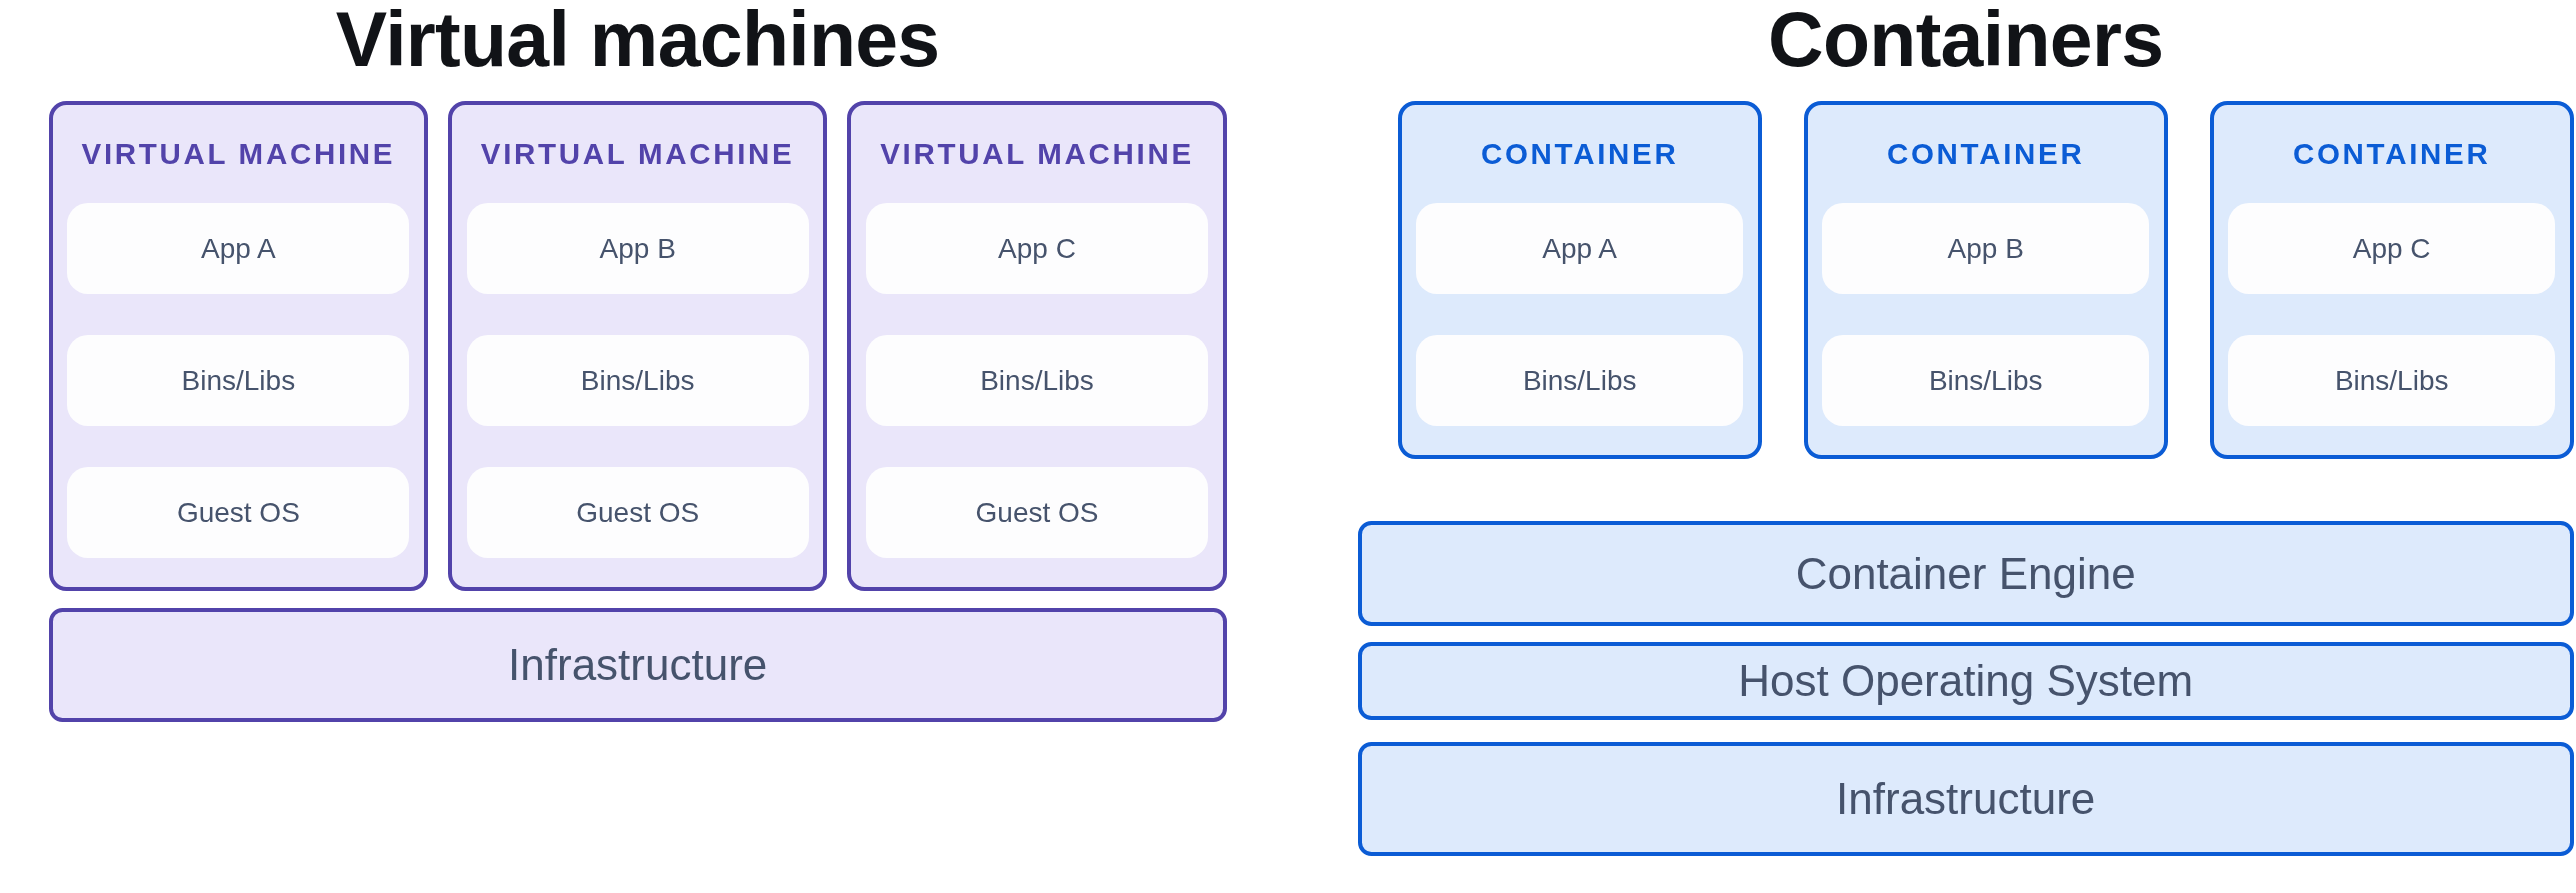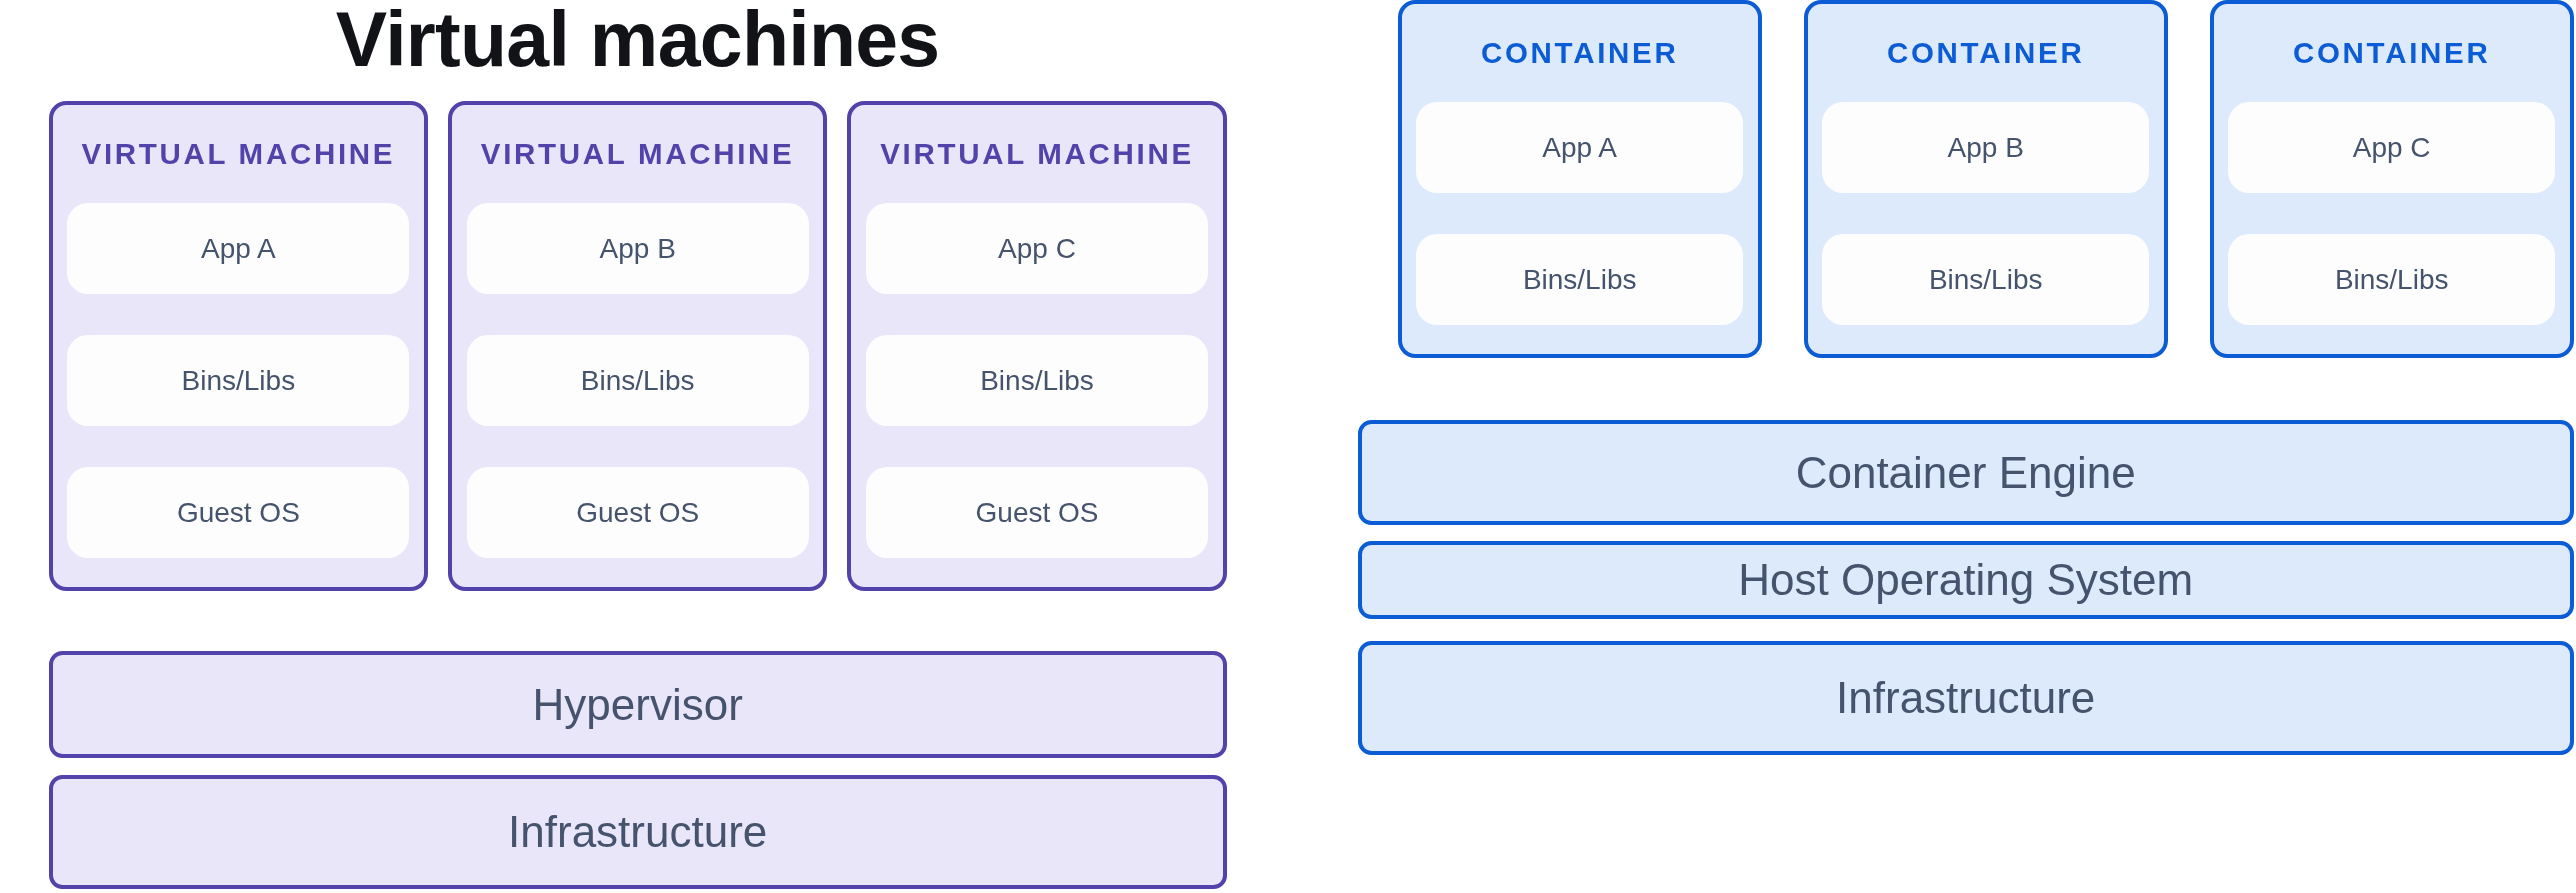--- a/index.html
+++ b/index.html
@@ -113,25 +113,25 @@
         <div class="box">Guest OS</div>
       </div>
       <div class="card purple">
         <div class="card-header">VIRTUAL MACHINE</div>
         <div class="box">App C</div>
         <div class="box">Bins/Libs</div>
         <div class="box">Guest OS</div>
       </div>
     </div>
 
-    <div class="bar purple bar-hypervisor">Hypervisor</div>
     <div class="bar purple bar-vm-infra">Infrastructure</div>
   </section>
 
   <section class="col col-ct">
+    <h1 class="diagram-title">Containers</h1>
 
     <div class="cards">
       <div class="card blue">
         <div class="card-header">CONTAINER</div>
         <div class="box">App A</div>
         <div class="box">Bins/Libs</div>
       </div>
       <div class="card blue">
         <div class="card-header">CONTAINER</div>
         <div class="box">App B</div>

